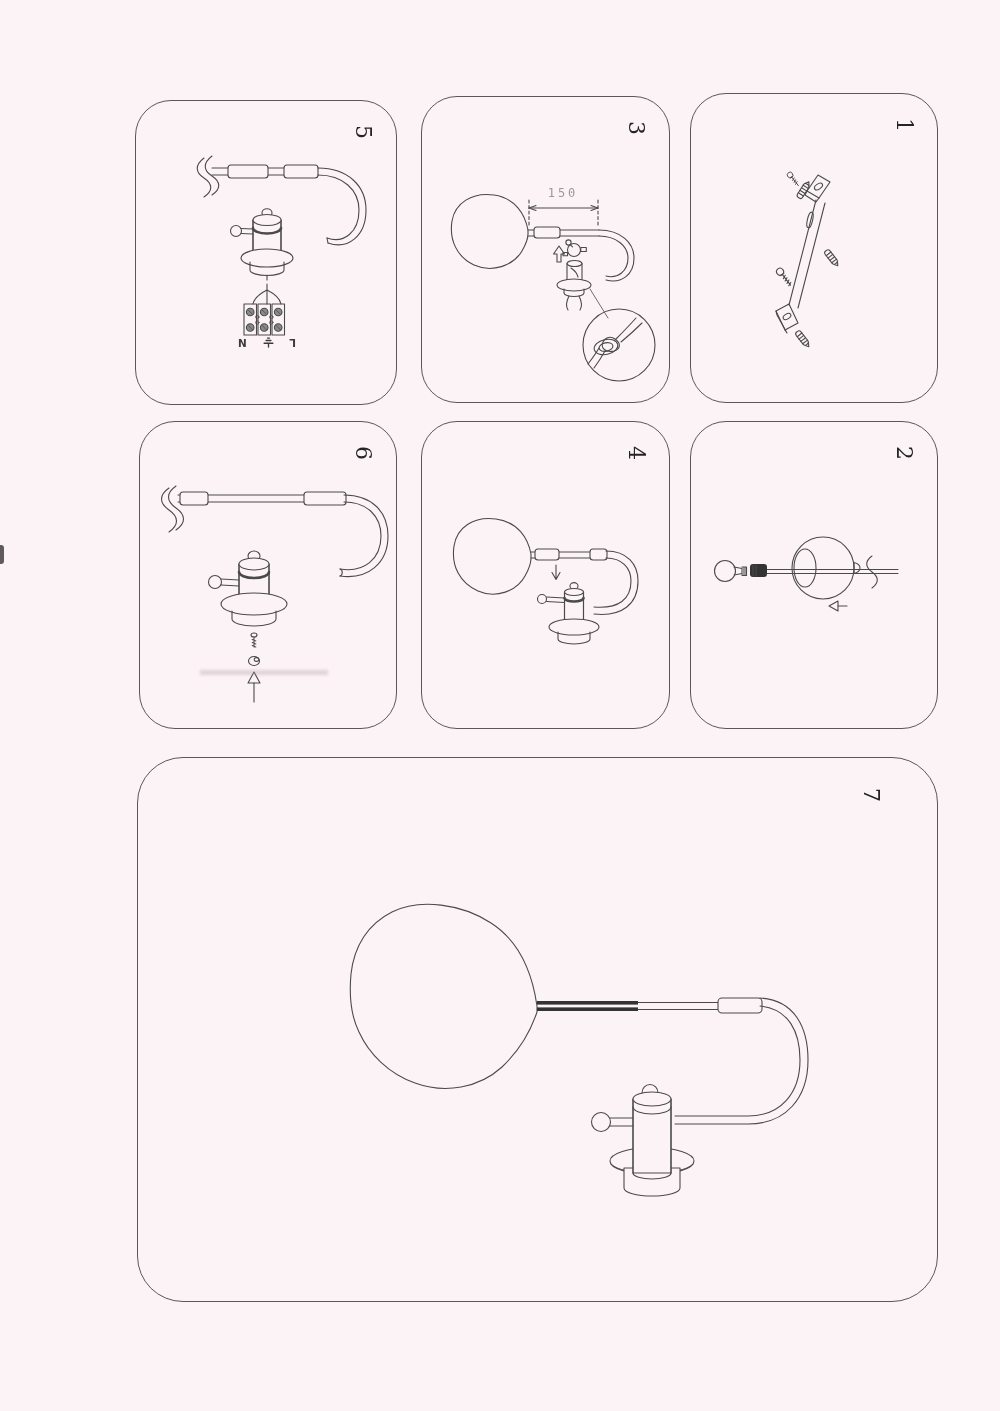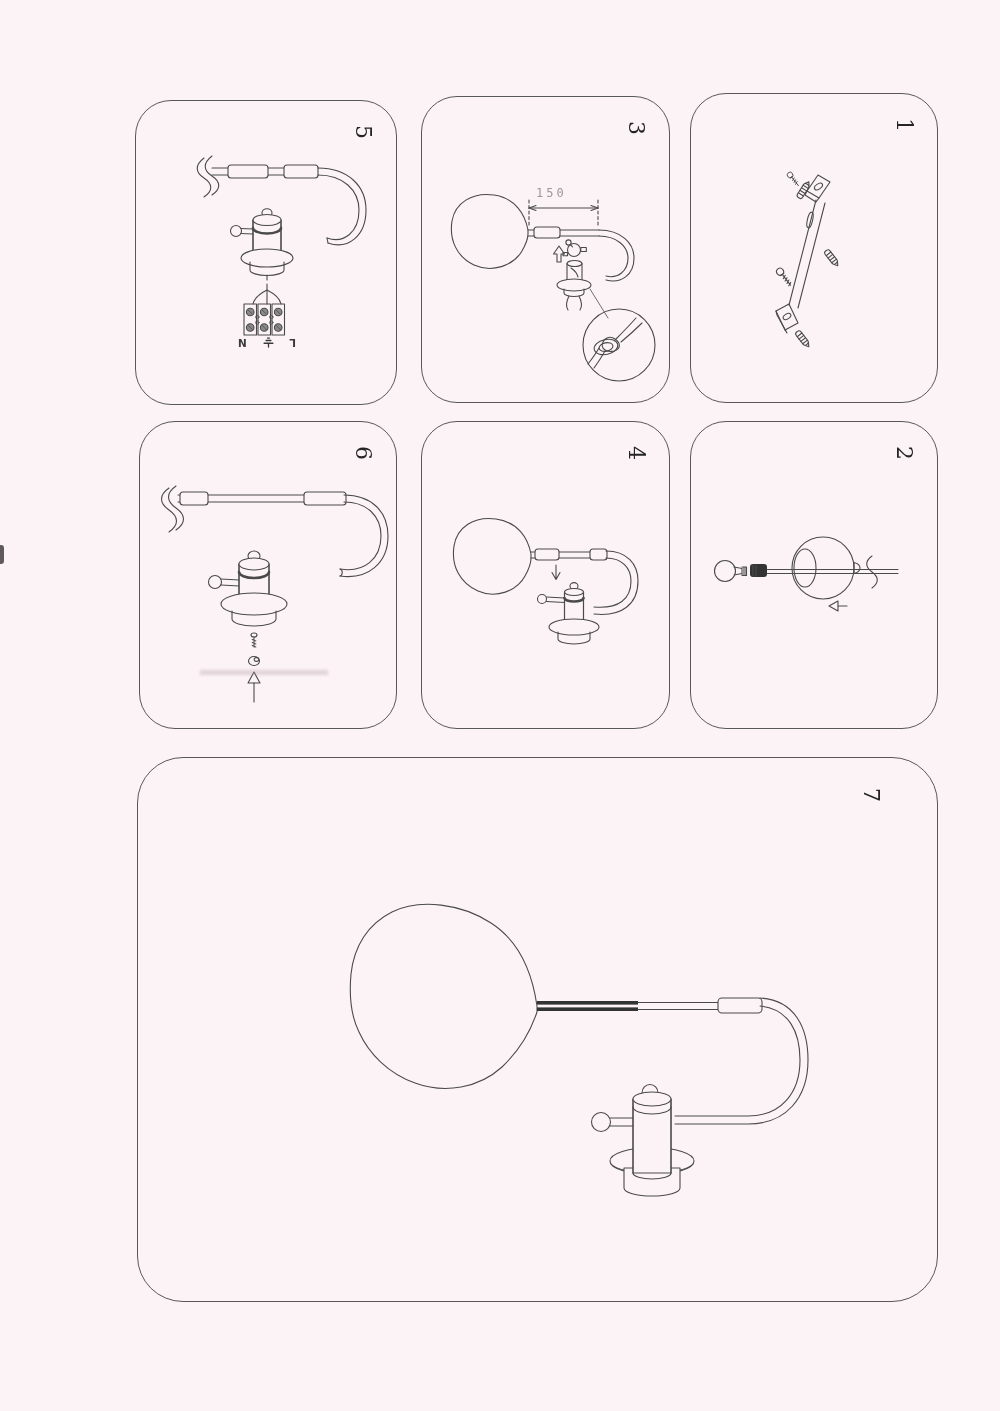--- a/index.html
+++ b/index.html
@@ -23,21 +23,21 @@
 
   .art { position:absolute; inset:0; width:100%; height:100%; }
   .art * { stroke:#4a4a4a; stroke-width:1.1; fill:none; stroke-linecap:round; stroke-linejoin:round; }
   .art .fill  { fill:#fcf3f6; }
   .art .dark  { fill:#333; stroke:none; }
   .art .gray  { stroke:#9a9a9a; stroke-width:0.9; }
   .art .thick { stroke-width:2.6; }
   .art .thin  { stroke-width:0.8; }
   .art .screw { fill:#898989; stroke:#4a4a4a; }
 
-  .dim-label { position:absolute; left:114px; top:89px; width:54px; text-align:left;
+  .dim-label { position:absolute; left:114px; top:89px; width:54px; text-align:center;
                font-family:"DejaVu Sans Mono", monospace; font-size:12px;
                letter-spacing:3px; color:#999; }
 
   .terminal-labels { position:absolute; left:102px; top:235px; width:58px; height:14px;
                      display:flex; justify-content:space-between; align-items:center;
                      transform:rotate(180deg);
                      font-family:"DejaVu Sans", sans-serif; font-weight:bold;
                      font-size:10.5px; color:#3a3a3a; }
   .terminal-labels svg { width:11px; height:11px; }
   .terminal-labels svg * { stroke:#3a3a3a; stroke-width:1.2; fill:none; stroke-linecap:round; }

